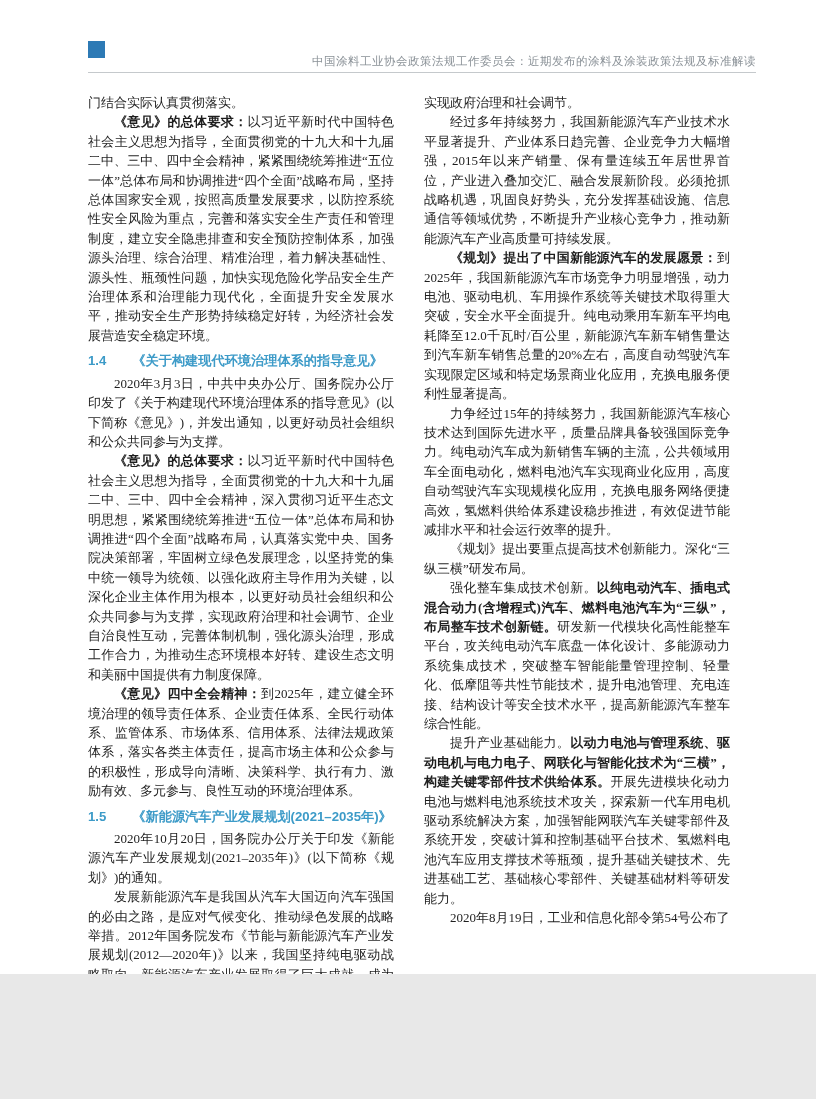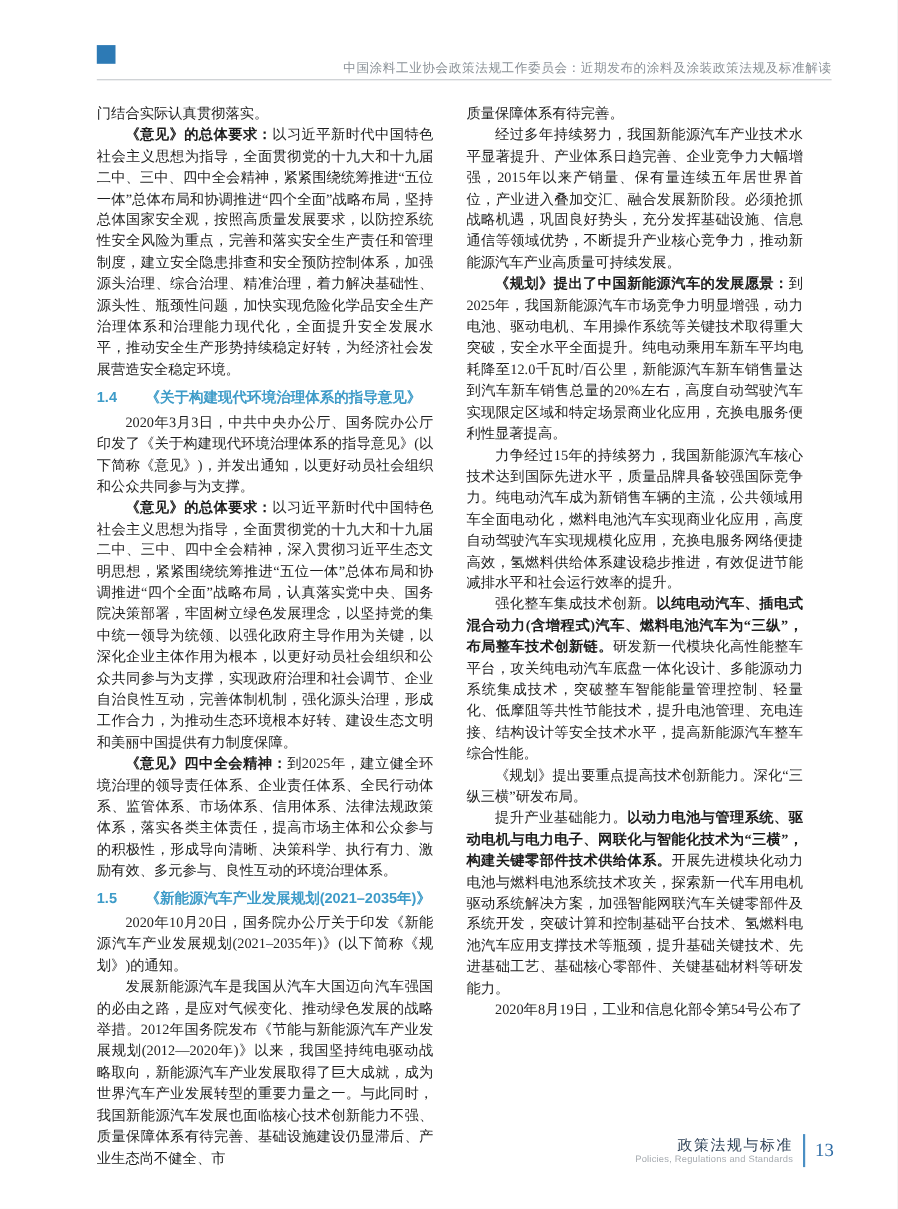--- a/index.html
+++ b/index.html
@@ -1,18 +1,18 @@
 <!DOCTYPE html>
 <html style="--accent: #3d9bc8; --header-gray: #8a9197; --rule: #c5c9cc; --body: #1e1e1e; --footer-cn: #2e4156; --footer-en: #a6abb0; --pagenum: #2e6ca5; --bar: #4a8fc4; --corner: #2d7ab5;"><head>
 <meta charset="utf-8">
 <style>
   html,body{margin:0;padding:0;background:#e8e8e8;}
   .page{
     position:relative;
-    width:816px;height:1099px;
+    width:816px;height:974px;
     background:#fff;
     margin:0 auto;
     font-family:"Liberation Serif","DejaVu Serif",serif;
     color:var(--body,#1e1e1e);
     overflow:hidden;
   }
   .corner-square{
     position:absolute;left:88px;top:41px;
     width:17px;height:17px;
     background:var(--corner,#2d7ab5);
@@ -102,26 +102,26 @@
         <p class="body-p ind"><span class="b">《意见》的总体要求：</span><span>以习近平新时代中国特色社会主义思想为指导，全面贯彻党的十九大和十九届二中、三中、四中全会精神，深入贯彻习近平生态文明思想，紧紧围绕统筹推进“五位一体”总体布局和协调推进“四个全面”战略布局，认真落实党中央、国务院决策部署，牢固树立绿色发展理念，以坚持党的集中统一领导为统领、以强化政府主导作用为关键，以深化企业主体作用为根本，以更好动员社会组织和公众共同参与为支撑，实现政府治理和社会调节、企业自治良性互动，完善体制机制，强化源头治理，形成工作合力，为推动生态环境根本好转、建设生态文明和美丽中国提供有力制度保障。</span></p>
         <p class="body-p ind"><span class="b">《意见》四中全会精神：</span><span>到2025年，建立健全环境治理的领导责任体系、企业责任体系、全民行动体系、监管体系、市场体系、信用体系、法律法规政策体系，落实各类主体责任，提高市场主体和公众参与的积极性，形成导向清晰、决策科学、执行有力、激励有效、多元参与、良性互动的环境治理体系。</span></p>
         <div class="sec-h">
           <span class="h-num">1.5</span>
           <span class="h-title">《新能源汽车产业发展规划(2021–2035年)》</span>
         </div>
         <p class="body-p ind"><span>2020年10月20日，国务院办公厅关于印发《新能源汽车产业发展规划(2021–2035年)》(以下简称《规划》)的通知。</span></p>
         <p class="body-p ind"><span>发展新能源汽车是我国从汽车大国迈向汽车强国的必由之路，是应对气候变化、推动绿色发展的战略举措。2012年国务院发布《节能与新能源汽车产业发展规划(2012—2020年)》以来，我国坚持纯电驱动战略取向，新能源汽车产业发展取得了巨大成就，成为世界汽车产业发展转型的重要力量之一。与此同时，我国新能源汽车发展也面临核心技术创新能力不强、质量保障体系有待完善、基础设施建设仍显滞后、产业生态尚不健全、市</span></p>
       </div>
     <div class="col" id="col-right">
-        <p class="body-p"><span>质量保障体系有待完善。</span></p>
+        <p class="body-p"><span>实现政府治理和社会调节。</span></p>
         <p class="body-p ind"><span>经过多年持续努力，我国新能源汽车产业技术水平显著提升、产业体系日趋完善、企业竞争力大幅增强，2015年以来产销量、保有量连续五年居世界首位，产业进入叠加交汇、融合发展新阶段。必须抢抓战略机遇，巩固良好势头，充分发挥基础设施、信息通信等领域优势，不断提升产业核心竞争力，推动新能源汽车产业高质量可持续发展。</span></p>
         <p class="body-p ind"><span class="b">《规划》提出了中国新能源汽车的发展愿景：</span><span>到2025年，我国新能源汽车市场竞争力明显增强，动力电池、驱动电机、车用操作系统等关键技术取得重大突破，安全水平全面提升。纯电动乘用车新车平均电耗降至12.0千瓦时/百公里，新能源汽车新车销售量达到汽车新车销售总量的20%左右，高度自动驾驶汽车实现限定区域和特定场景商业化应用，充换电服务便利性显著提高。</span></p>
         <p class="body-p ind"><span>力争经过15年的持续努力，我国新能源汽车核心技术达到国际先进水平，质量品牌具备较强国际竞争力。纯电动汽车成为新销售车辆的主流，公共领域用车全面电动化，燃料电池汽车实现商业化应用，高度自动驾驶汽车实现规模化应用，充换电服务网络便捷高效，氢燃料供给体系建设稳步推进，有效促进节能减排水平和社会运行效率的提升。</span></p>
+        <p class="body-p ind"><span>《规划》提出要重点提高技术创新能力。深化“三纵三横”研发布局。</span></p>
         <p class="body-p ind"><span>强化整车集成技术创新。</span><span class="b">以纯电动汽车、插电式混合动力(含增程式)汽车、燃料电池汽车为“三纵”，布局整车技术创新链。</span><span>研发新一代模块化高性能整车平台，攻关纯电动汽车底盘一体化设计、多能源动力系统集成技术，突破整车智能能量管理控制、轻量化、低摩阻等共性节能技术，提升电池管理、充电连接、结构设计等安全技术水平，提高新能源汽车整车综合性能。</span></p>
-        <p class="body-p ind"><span>《规划》提出要重点提高技术创新能力。深化“三纵三横”研发布局。</span></p>
         <p class="body-p ind"><span>提升产业基础能力。</span><span class="b">以动力电池与管理系统、驱动电机与电力电子、网联化与智能化技术为“三横”，构建关键零部件技术供给体系。</span><span>开展先进模块化动力电池与燃料电池系统技术攻关，探索新一代车用电机驱动系统解决方案，加强智能网联汽车关键零部件及系统开发，突破计算和控制基础平台技术、氢燃料电池汽车应用支撑技术等瓶颈，提升基础关键技术、先进基础工艺、基础核心零部件、关键基础材料等研发能力。</span></p>
         <p class="body-p ind"><span>2020年8月19日，工业和信息化部令第54号公布了</span></p>
       </div>
   </div>
 
   <div class="page-footer">
     <div class="footer-text">
       <div class="journal-cn">政策法规与标准</div>
       <div class="journal-en">Policies, Regulations and Standards</div>
     </div>

